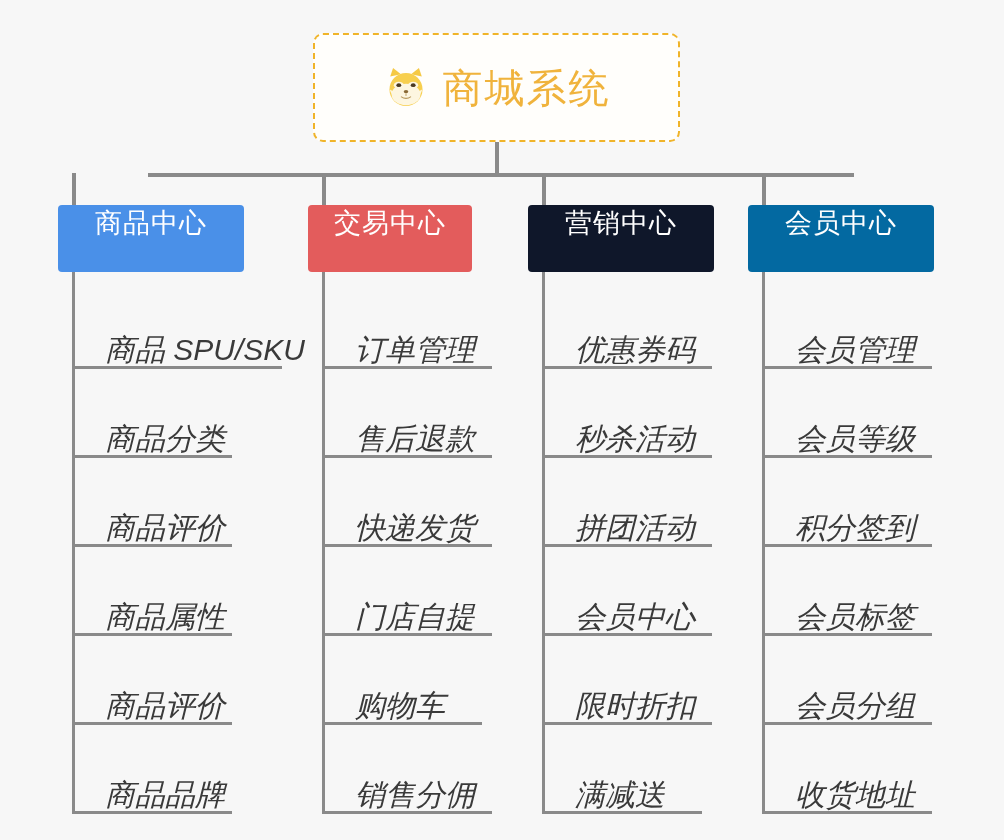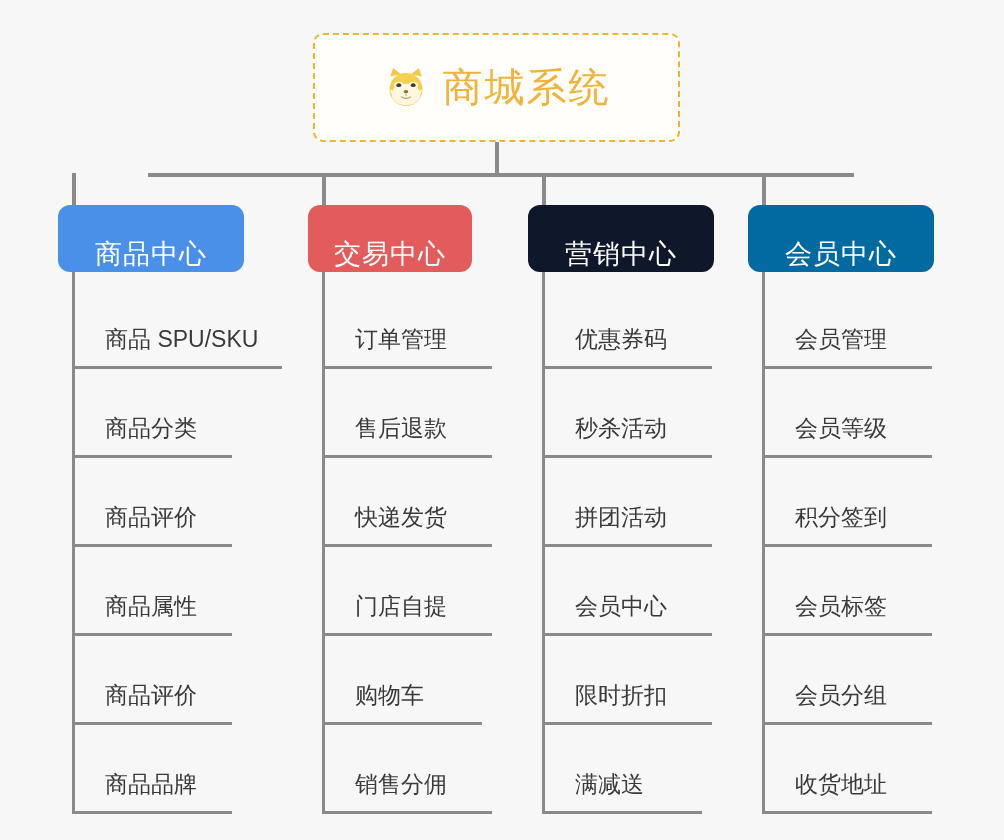--- a/index.html
+++ b/index.html
@@ -27,21 +27,20 @@
     width: 367px;
     height: 109px;
     background: #fffefb;
     border: 2px dashed #f0b429;
     border-radius: 10px;
     box-sizing: border-box;
     display: flex;
     align-items: center;
     justify-content: center;
     gap: 14px;
-    font-family: Liberation Serif, serif;
   }
   .root-title {
     font-size: 40px;
     color: #f0b33c;
     letter-spacing: 2px;
     line-height: 1;
     white-space: nowrap;
   }
   .shiba {
     width: 46px;
@@ -73,23 +72,23 @@
   }
 
   
   .column {
     position: absolute;
     top: 205px;
     width: 240px;
   }
   .cat-box {
     height: 67px;
-    border-radius: 12px;
+    border-radius: 4px;
     display: flex;
-    align-items: flex-end;
+    align-items: flex-start;
     justify-content: center;
     color: #ffffff;
     font-size: 27px;
     letter-spacing: 1px;
   }
   .cat-box.w1 { width: 186px; }
   .cat-box.w2 { width: 164px; }
   .cat-box.w3 { width: 186px; }
   .cat-box.w4 { width: 186px; }
 
@@ -101,25 +100,26 @@
   }
   .leaf {
     position: relative;
     height: 89px;
     box-sizing: border-box;
     display: flex;
     align-items: flex-end;
     padding-left: 30px;
   }
   .leaf-label {
-    font-size: 23px;
+    font-size: 30px;
     color: #3a3a3a;
     line-height: 1;
-    padding-bottom: 18px;
+    padding-bottom: 4px;
     white-space: nowrap;
+    font-style: italic;
   }
   .leaf::after {
     content: "";
     position: absolute;
     left: -3px;
     bottom: 0;
     height: 3px;
     background: #8a8a8a;
   }
   .leaf.u-short::after  { width: 160px; }

